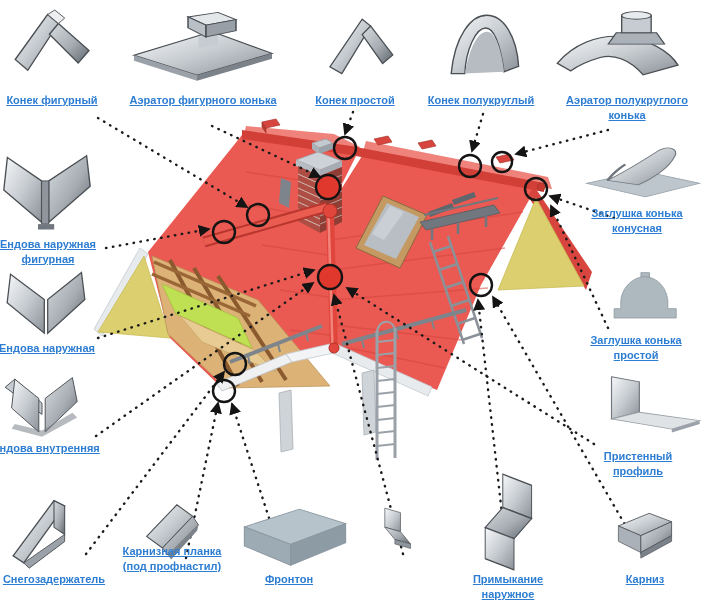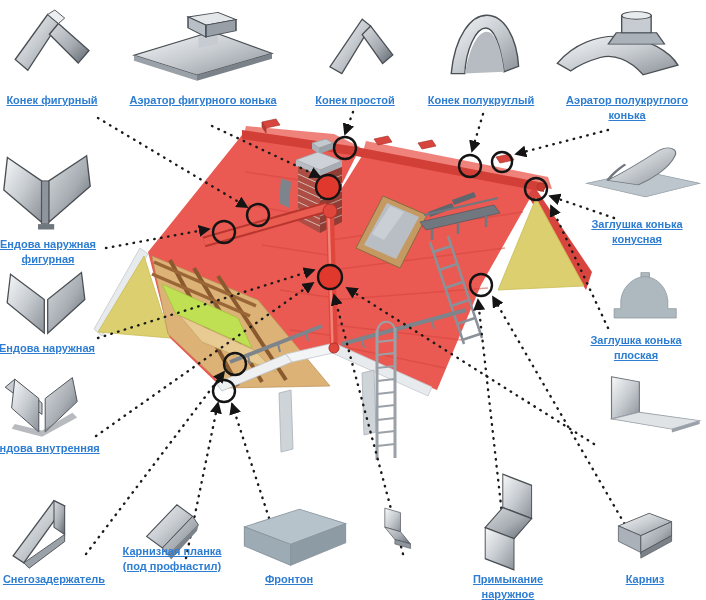--- a/index.html
+++ b/index.html
@@ -325,16 +325,17 @@
 <a class="lbl nw" style="left:481px;top:93px">Конек полукруглый</a>
 <a class="lbl" style="left:557px;top:93px;width:140px">Аэратор полукруглого конька</a>
 <a class="lbl" style="left:-4px;top:237px;width:104px">Ендова наружная фигурная</a>
 <a class="lbl nw" style="left:47px;top:341px">Ендова наружная</a>
 <a class="lbl nw" style="left:46px;top:441px">Ендова внутренняя</a>
 <a class="lbl nw" style="left:54px;top:572px">Снегозадержатель</a>
 <a class="lbl" style="left:112px;top:544px;width:120px">Карнизная планка (под профнастил)</a>
 <a class="lbl nw" style="left:289px;top:572px">Фронтон</a>
 <a class="lbl" style="left:458px;top:572px;width:100px">Примыкание наружное</a>
 <a class="lbl nw" style="left:645px;top:572px">Карниз</a>
-<a class="lbl" style="left:577px;top:217px;width:120px">Заглушка конька конусная</a>
-<a class="lbl" style="left:576px;top:333px;width:120px">Заглушка конька плоская</a>
+<a class="lbl" style="left:577px;top:206px;width:120px">Заглушка конька конусная</a>
+<a class="lbl" style="left:576px;top:333px;width:120px">Заглушка конька простой</a>
+<a class="lbl" style="left:583px;top:449px;width:110px">Пристенный профиль</a>
 
 </div>
 
 </body></html>

